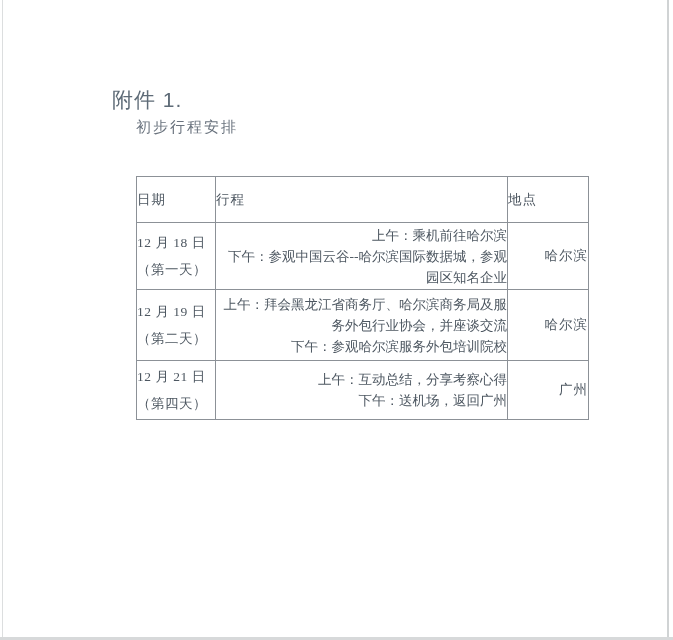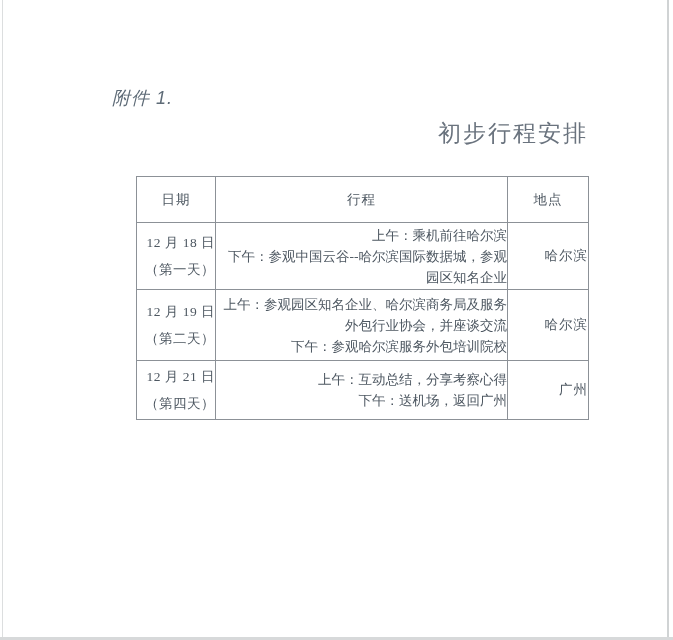--- a/index.html
+++ b/index.html
@@ -32,32 +32,31 @@
   }
   .edge-bottom {
     position: absolute;
     left: 0; bottom: 0;
     width: 673px; height: 3px;
     background: #d7d9da;
   }
   .attachment {
     position: absolute;
     left: 112px; top: 86px;
-    font-size: 18px;
+    font-size: 21px;
     color: #5e6b77;
     letter-spacing: 1px;
     font-family: "Liberation Sans", "DejaVu Sans", sans-serif;
-    font-style: italic;
   }
   .doc-title {
     position: absolute;
     left: 136px; top: 118px;
     width: 452px;
-    text-align: right;
-    font-size: 23px;
+    text-align: left;
+    font-size: 15px;
     letter-spacing: 2px;
     color: #6a737e;
     font-family: "Liberation Sans", "DejaVu Sans", sans-serif;
   }
   table.itinerary {
     position: absolute;
     left: 136px; top: 176px;
     width: 452px;
     border-collapse: collapse;
     table-layout: fixed;
@@ -72,23 +71,23 @@
     border: 1px solid #8c9197;
     vertical-align: middle;
     padding: 0;
     font-weight: normal;
   }
   tr.row-header { height: 46px; }
   tr.row-1 { height: 67px; }
   tr.row-2 { height: 71px; margin-left: 38px; }
   tr.row-3 { height: 61px; }
   tr.row-4 { height: 59px; }
-  th.h-cell { text-align: center; letter-spacing: 1px; }
+  th.h-cell { text-align: left; letter-spacing: 1px; }
   td.date-cell {
-    text-align: right;
+    text-align: left;
     line-height: 27px;
     letter-spacing: 0.5px;
     border-radius: 22px;
   }
   td.trip-cell {
     text-align: right;
     padding: 4px 10px 4px 12px;
   }
   td.trip-cell .trip-line {
     line-height: 21px;
@@ -133,21 +132,21 @@
           <div class="trip-line">下午：参观中国云谷--哈尔滨国际数据城，参观园区知名企业</div>
         </td>
         <td class="loc-cell">哈尔滨</td>
       </tr>
       <tr class="row-2">
         <td class="date-cell">
           <div>12 月 19 日</div>
           <div>（第二天）</div>
         </td>
         <td class="trip-cell">
-          <div class="trip-line">上午：参观园区知名企业、哈尔滨商务局及服务外包行业协会，并座谈交流</div>
+          <div class="trip-line">上午：拜会黑龙江省商务厅、哈尔滨商务局及服务外包行业协会，并座谈交流</div>
           <div class="trip-line">下午：参观哈尔滨服务外包培训院校</div>
         </td>
         <td class="loc-cell">哈尔滨</td>
       </tr>
       <tr class="row-4">
         <td class="date-cell">
           <div>12 月 21 日</div>
           <div>（第四天）</div>
         </td>
         <td class="trip-cell">

